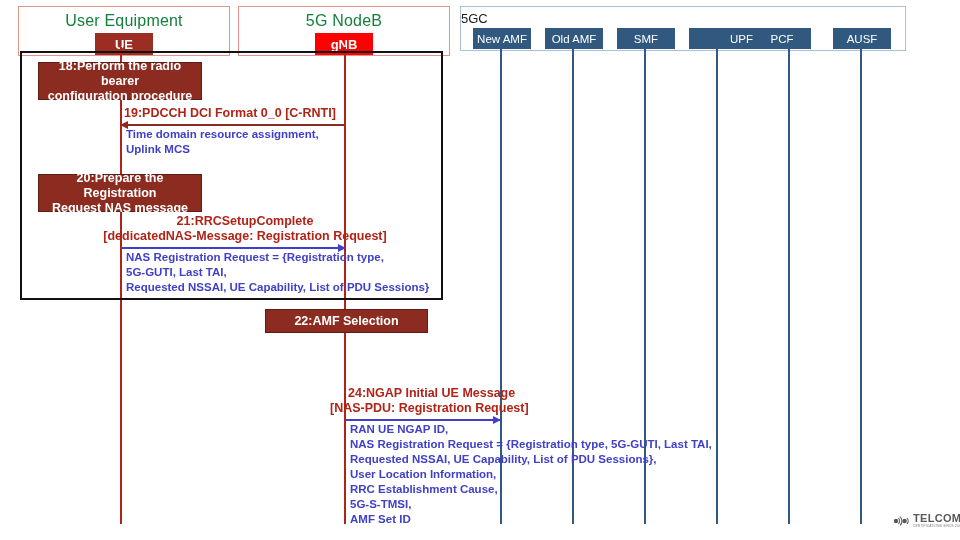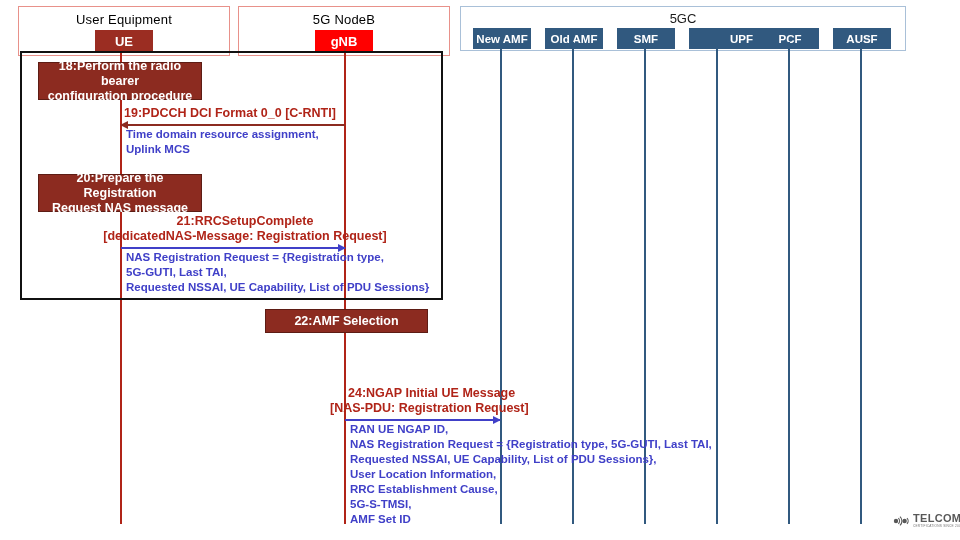--- a/index.html
+++ b/index.html
@@ -21,22 +21,22 @@
   .actor-box {
     position: absolute;
     box-sizing: border-box;
     background: #ffffff;
     border: 1px solid #e8918a;
     display: flex;
     flex-direction: column;
     align-items: center;
   }
   .actor-title {
-    font-size: 13px;
-    color: #000000;
+    font-size: 16px;
+    color: #15803d;
     margin-top: 5px;
     letter-spacing: .2px;
     white-space: nowrap;
   }
   .chip {
     box-sizing: border-box;
     display: flex;
     align-items: center;
     justify-content: center;
     color: #ffffff;
@@ -62,31 +62,30 @@
     position: absolute;
     box-sizing: border-box;
     background: #ffffff;
     border: 1px solid #a9c0d8;
   }
   .core-title {
     position: absolute;
     top: 4px;
     left: 0;
     right: 0;
-    text-align: center;
     font-size: 13px;
     color: #1a1a1a;
   }
   .nf-chip {
     position: absolute;
     box-sizing: border-box;
     background: #31597F;
     color: #ffffff;
     font-size: 11.5px;
-    font-weight: bold;
+    font-weight: normal;
     display: flex;
     align-items: center;
     justify-content: center;
     height: 21px;
     white-space: nowrap;
     text-align: center;
   }
 
   
   .lifeline {
@@ -214,21 +213,21 @@
     <div class="actor-title">5G NodeB</div>
     <div class="chip chip-gnb">gNB</div>
   </div>
 
   <div class="core-box" style="left:460px; top:6px; width:446px; height:45px;">
     <div class="core-title">5GC</div>
     <div class="nf-chip" style="left:12px; top:21px; width:58px;">New AMF</div>
     <div class="nf-chip" style="left:84px; top:21px; width:58px;">Old AMF</div>
     <div class="nf-chip" style="left:156px; top:21px; width:58px;">SMF</div>
     <div class="nf-chip" style="left:228px; top:21px; width:73px;padding-left:32px;">UPF</div>
-    <div class="nf-chip" style="left:300px; top:21px; width:58px;">PCF</div>
+    <div class="nf-chip" style="left:292px; top:21px; width:58px;">PCF</div>
     <div class="nf-chip" style="left:372px; top:21px; width:58px;">AUSF</div>
   </div>
 
   <div class="lifeline red" style="left:120px; top:47px; height:477px;"></div>
   <div class="lifeline red" style="left:344px; top:47px; height:477px;"></div>
   <div class="lifeline blue" style="left:500px; top:42px; height:482px;"></div>
   <div class="lifeline blue" style="left:572px; top:42px; height:482px;"></div>
   <div class="lifeline blue" style="left:644px; top:42px; height:482px;"></div>
   <div class="lifeline blue" style="left:716px; top:42px; height:482px;"></div>
   <div class="lifeline blue" style="left:788px; top:42px; height:482px;"></div>

